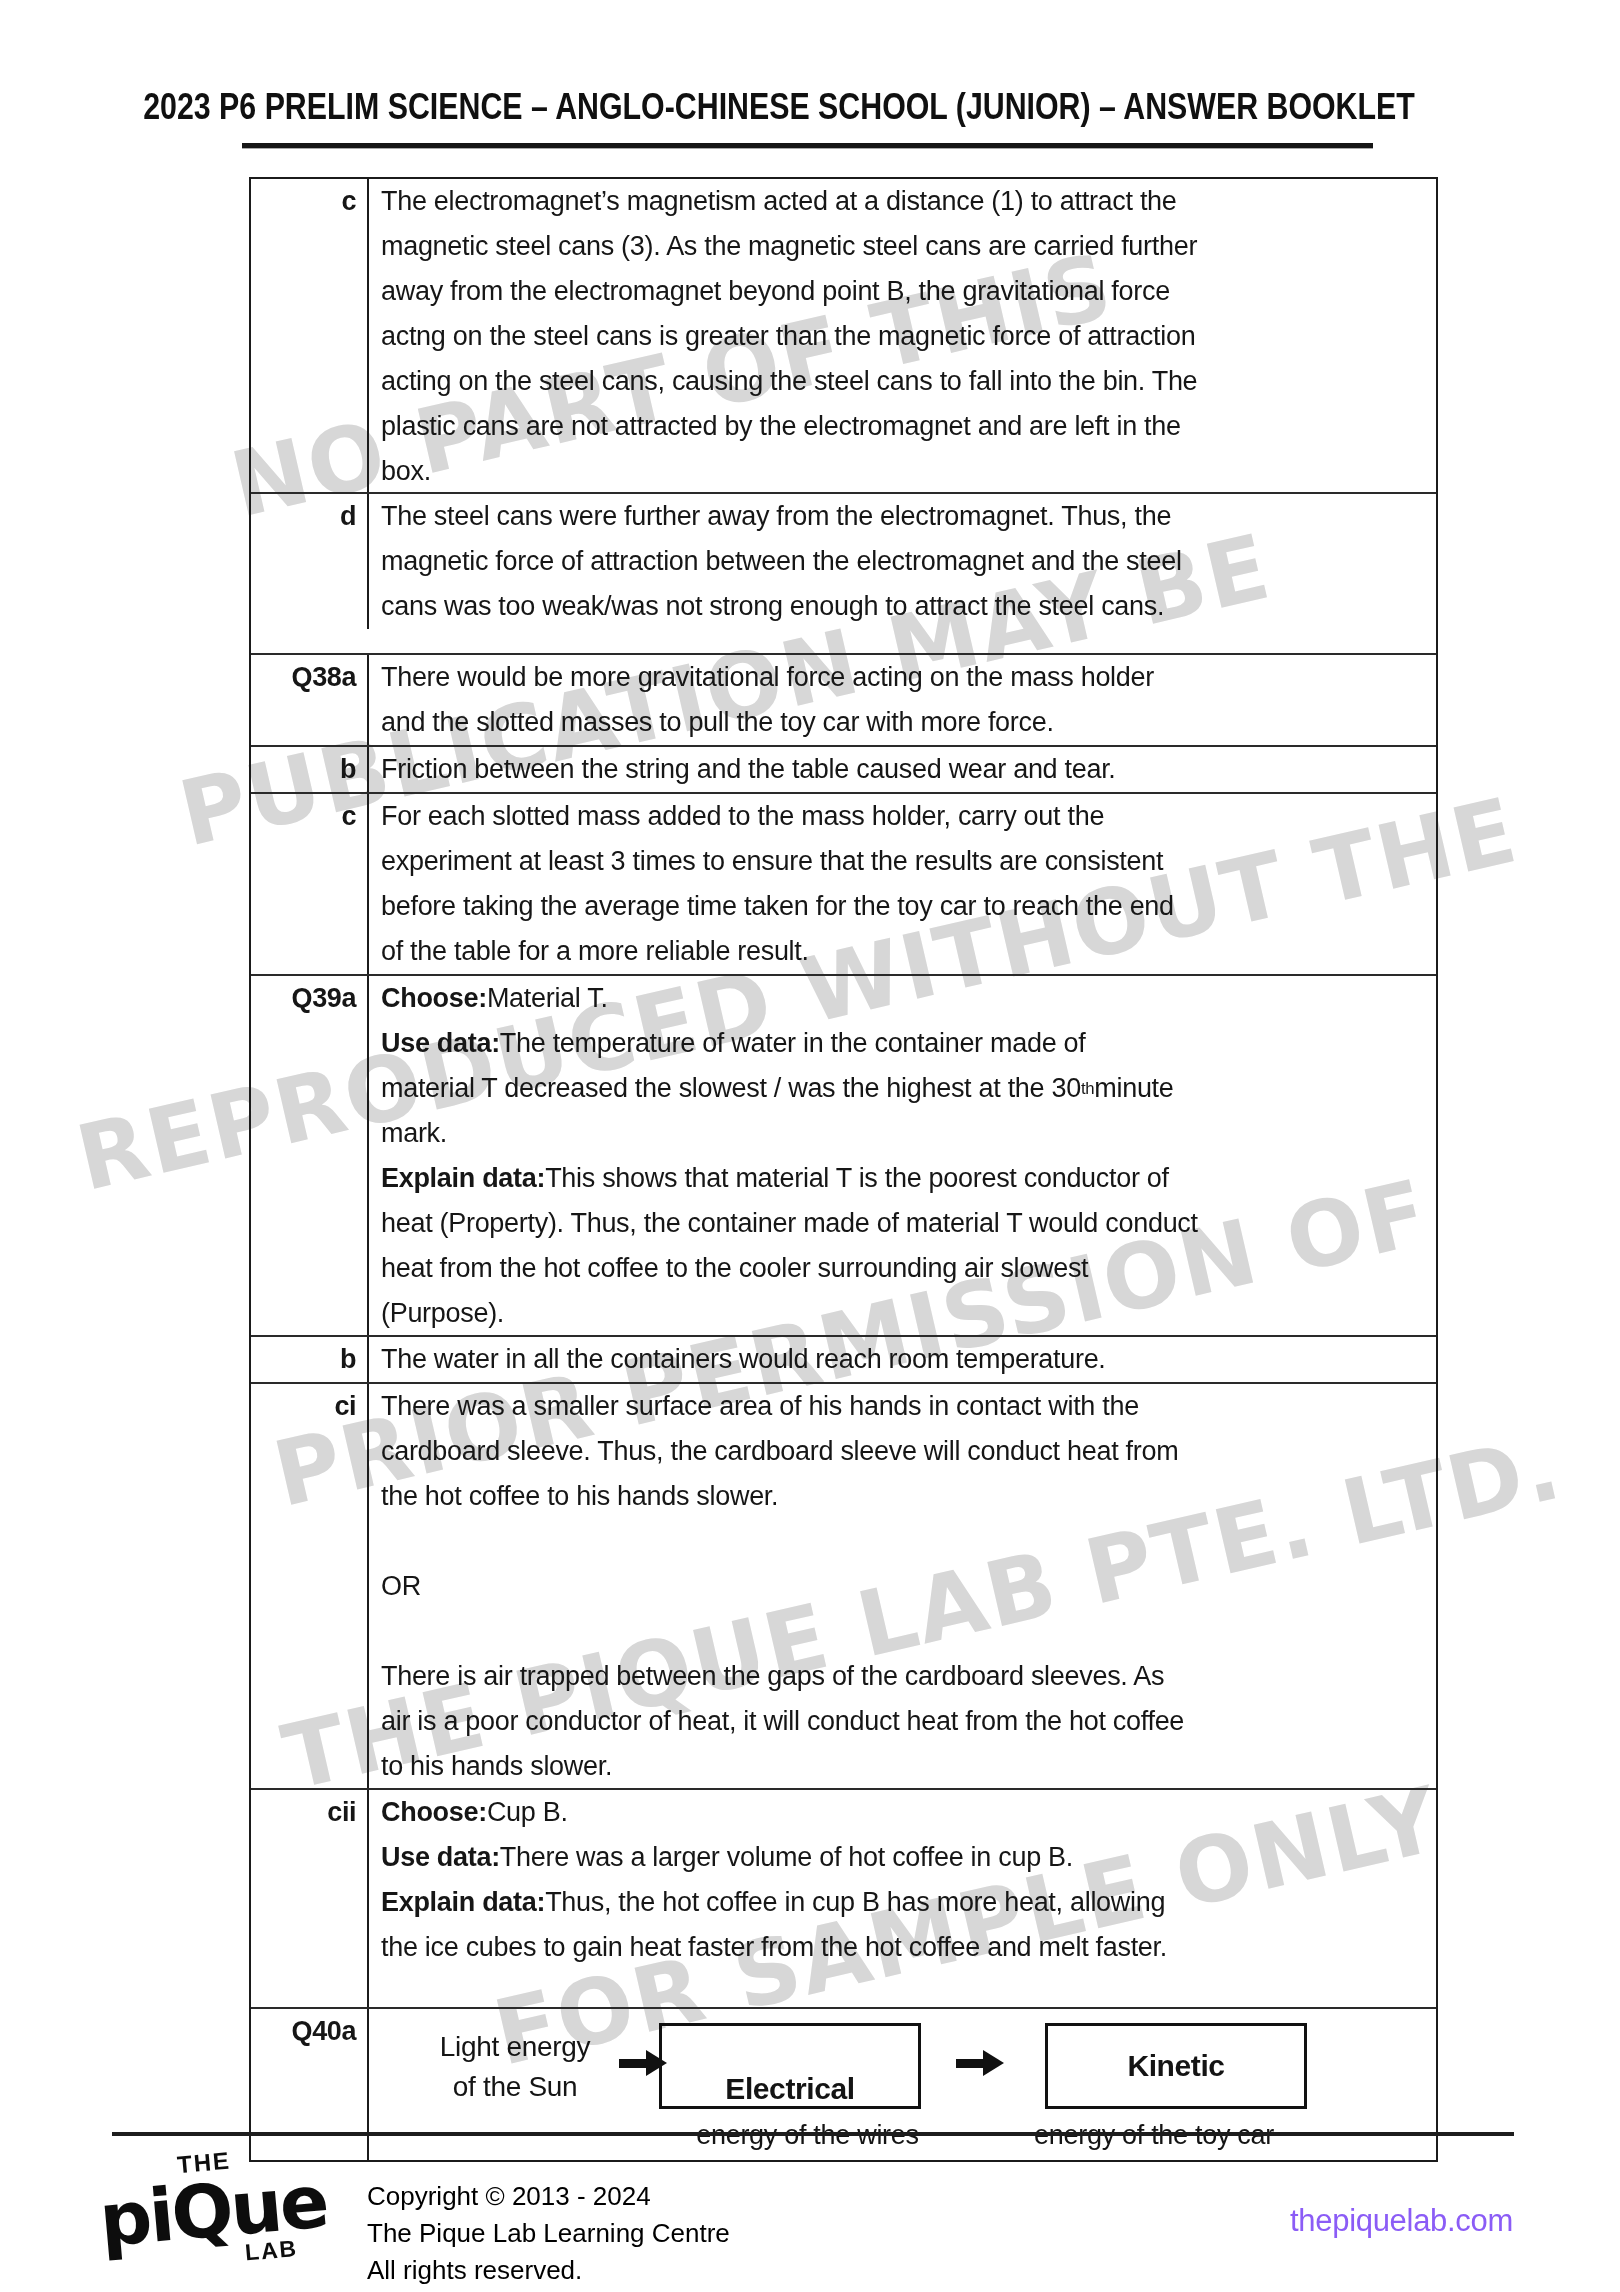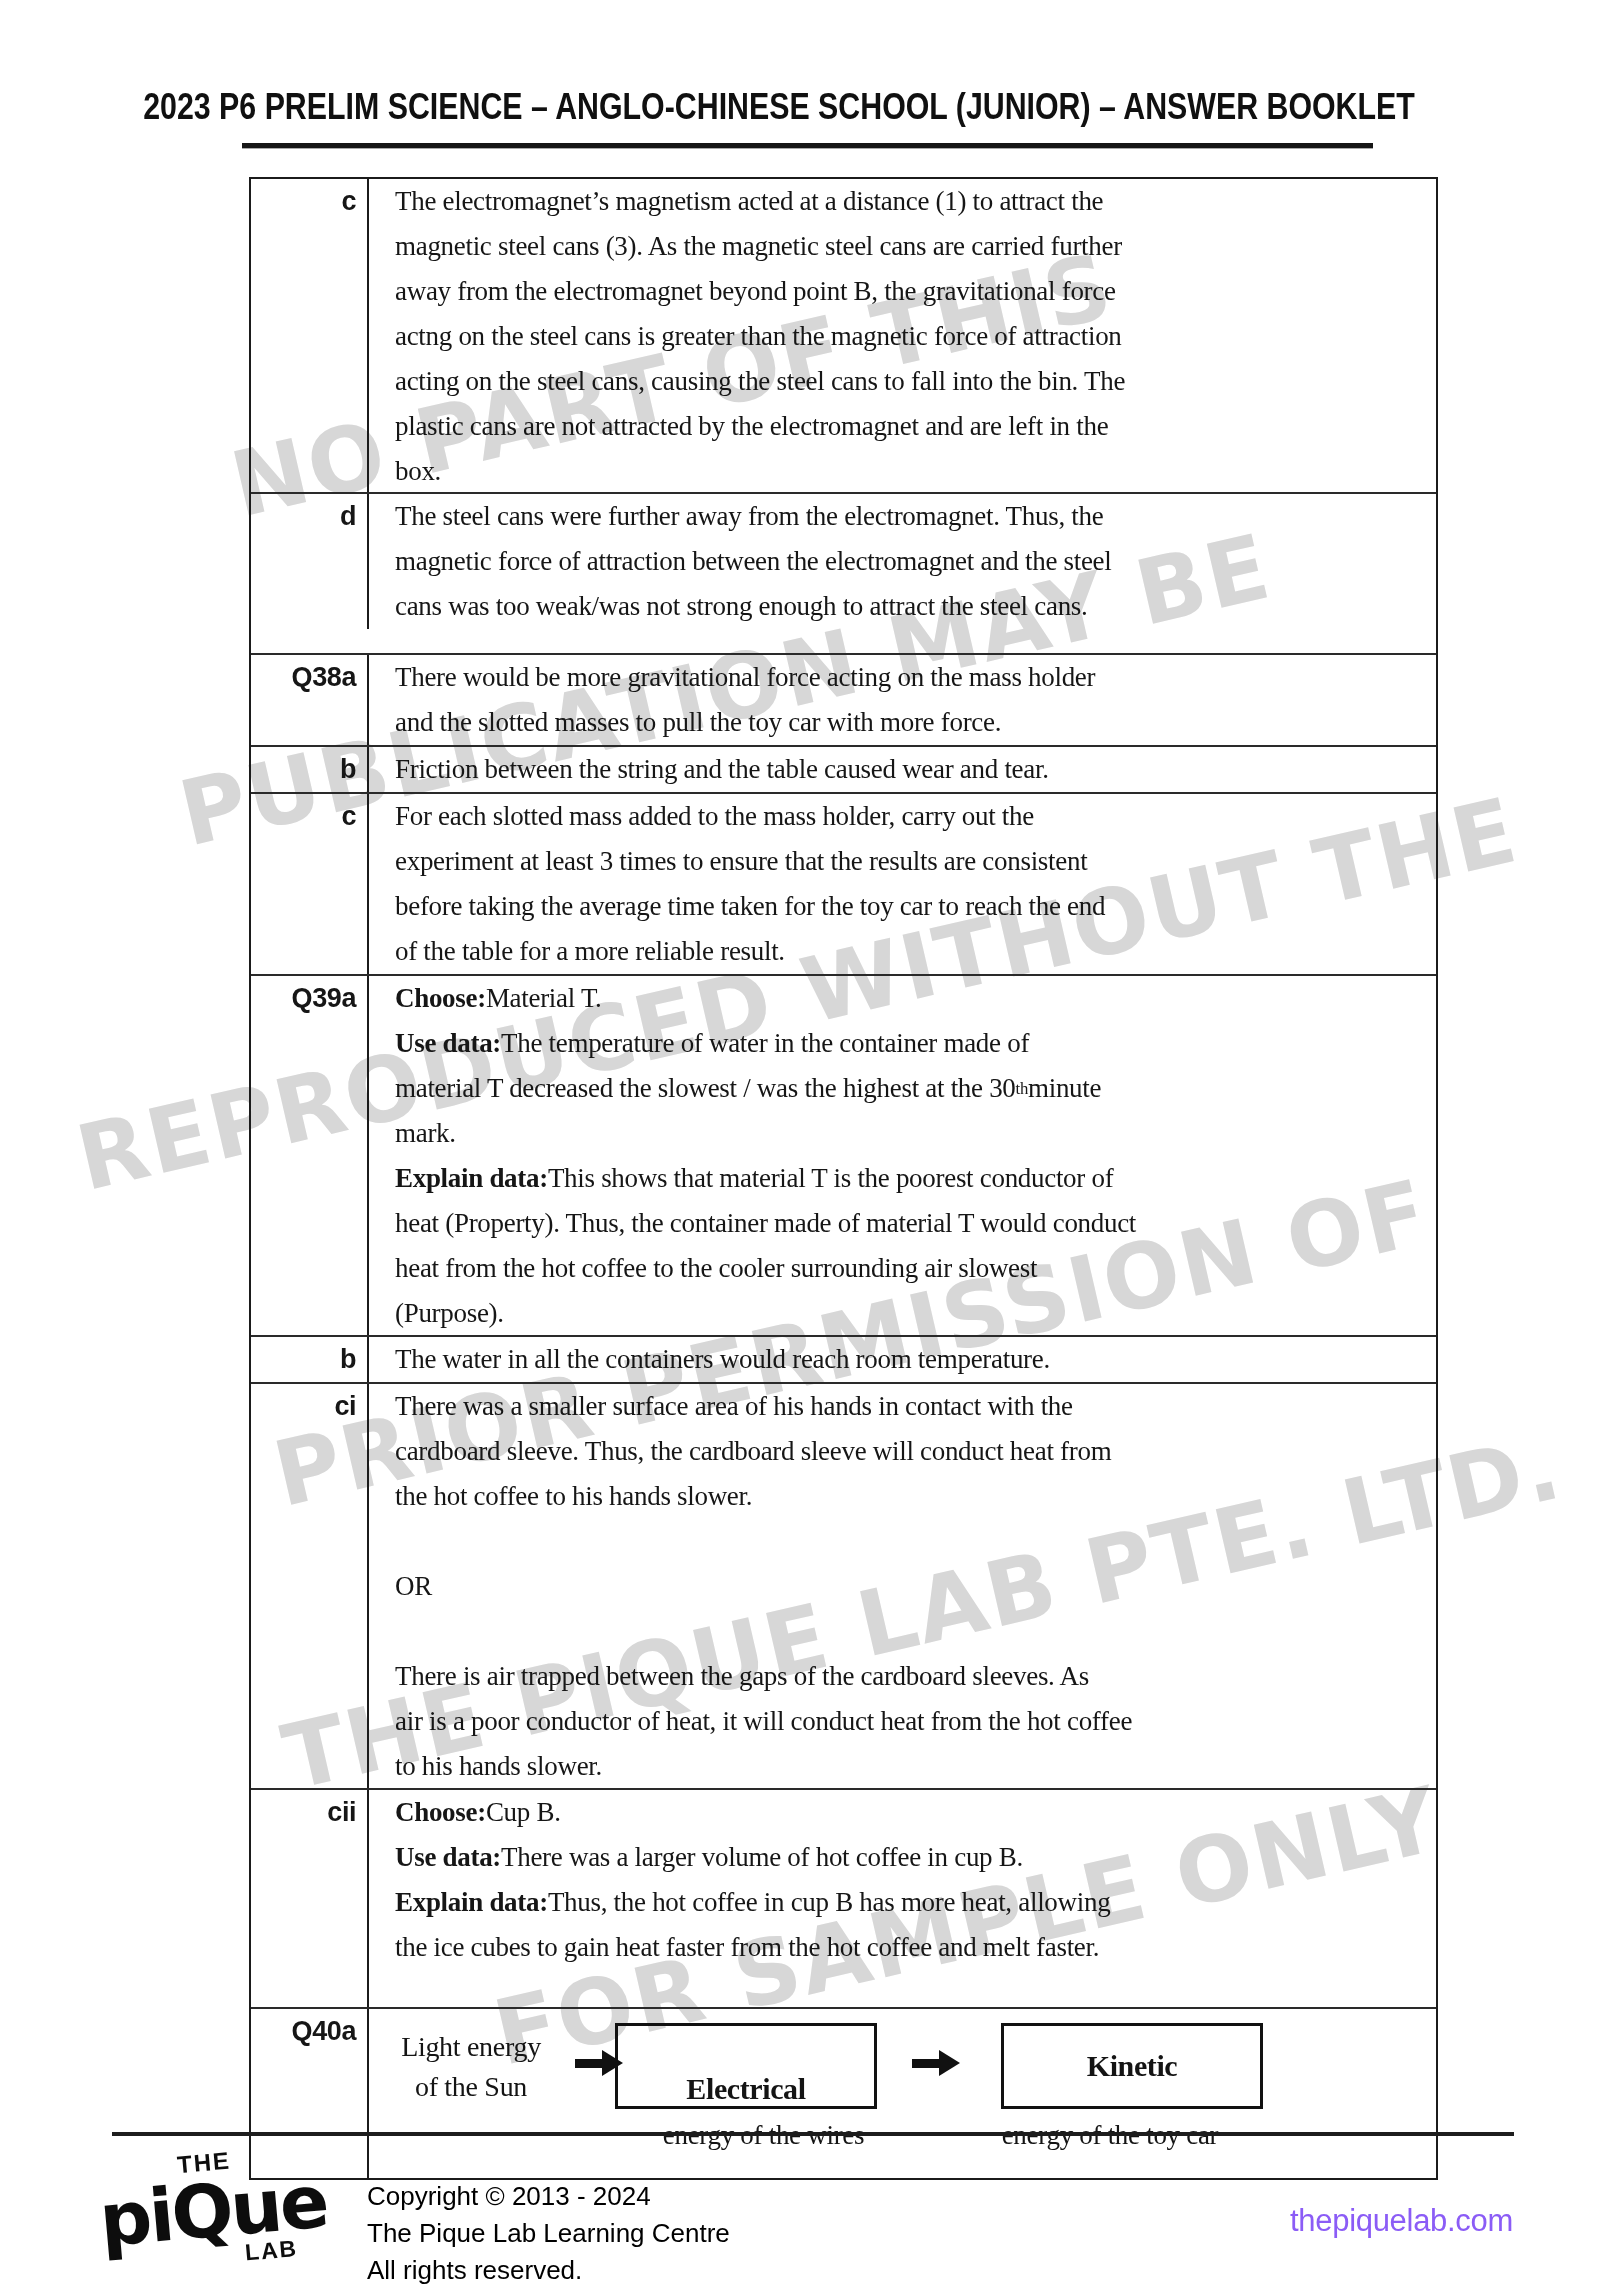--- a/index.html
+++ b/index.html
@@ -32,21 +32,21 @@
     position:absolute;z-index:1;left:249px;top:177px;width:1189px;
     border:2.7px solid #1b1b1b;box-sizing:border-box;background:transparent;
   }
   .arow{display:flex;box-sizing:border-box;}
   .arow + .arow{border-top:2.7px solid #2a2a2a;}
   .label-cell{
     flex:0 0 116px;border-right:2.7px solid #1b1b1b;box-sizing:content-box;
     text-align:right;padding:0;
   }
   .label-cell .line{justify-content:flex-end;padding-right:10.7px;font-weight:bold;}
-  .content-cell{flex:1 1 auto;position:relative;padding:0 0 0 26px;min-width:0;font-family:Liberation Serif, serif;}
+  .content-cell{flex:1 1 auto;position:relative;padding:0 0 0 12px;min-width:0;}
   .line{
     height:45px;display:flex;align-items:center;white-space:nowrap;
     font-size:27px;letter-spacing:-0.3px;color:#161616;
   }
   .line b{font-weight:bold;}
   .line sup{font-size:0.62em;line-height:0;vertical-align:super;}
   
   .flow{position:absolute;inset:0;}
   .flow-source{position:absolute;left:0px;top:18px;width:204px;text-align:center;}
   .fsrc-line{height:40px;line-height:40px;font-size:28px;letter-spacing:-0.3px;}
@@ -301,21 +301,21 @@
         </div>
         <div class="line">
           <b>Explain data:</b>
           <span> Thus, the hot coffee in cup B has more heat, allowing</span>
         </div>
         <div class="line">
           <span>the ice cubes to gain heat faster from the hot coffee and melt faster.</span>
         </div>
       </div>
     </div>
-    <div class="arow" style="height: 171px;">
+    <div class="arow" style="height: 153px; gap: 44px;">
       <div class="label-cell">
         <div class="line">
           <b>Q40a</b>
         </div>
       </div>
       <div class="content-cell">
         <div class="flow">
           <div class="flow-source">
             <div class="fsrc-line">Light energy</div>
             <div class="fsrc-line">of the Sun</div>

